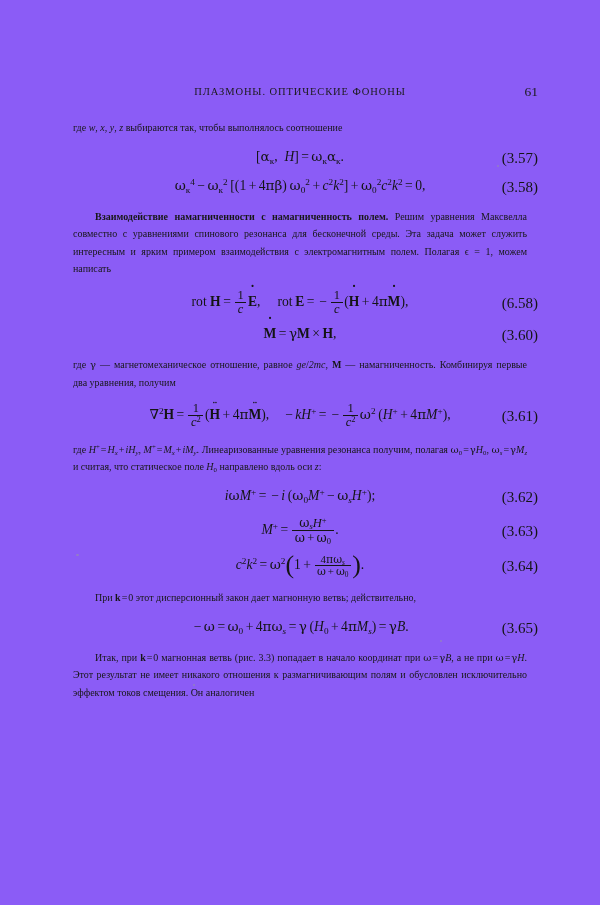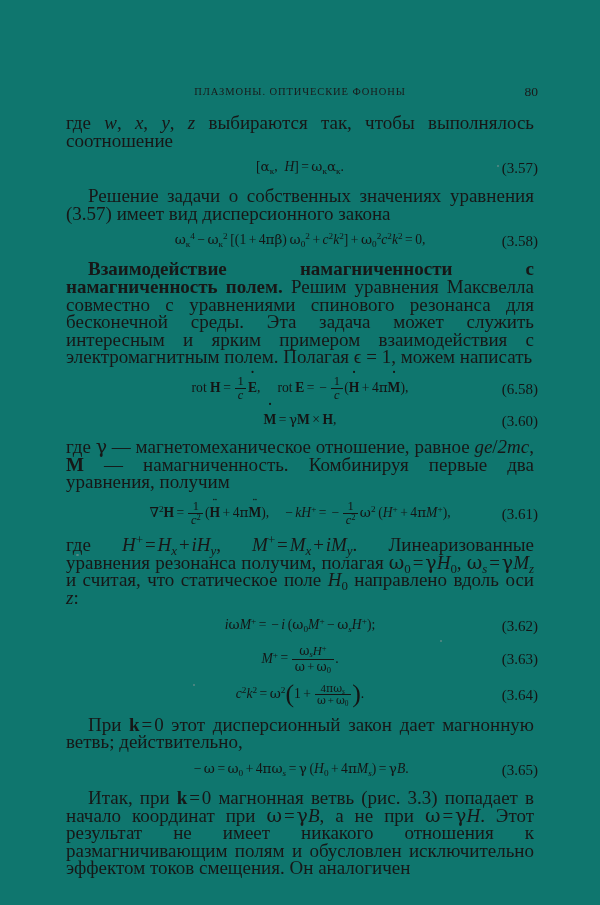--- a/index.html
+++ b/index.html
@@ -13,21 +13,21 @@
     font-family: "Liberation Serif", "DejaVu Serif", serif;
     color: #111111;
     position: relative;
     overflow: hidden;
   }
   .page {
     position: absolute;
     left: 0; top: 0;
     width: 600px;
     height: 905px;
-    background: #0f766e;
+    background: #8b5cf6;
   }
   .content {
     position: absolute;
     left: 62px;
     top: 86px;
     width: 476px;
   }
 
   
   .runhead {
@@ -46,22 +46,22 @@
   .runhead-folio {
     position: absolute;
     right: 0;
     top: -2px;
     font-size: 13.5px;
     color: #1a1a1a;
   }
 
   
   p.tx {
-    margin: 4px;
-    font-size: 19px;
+    margin: 11px;
+    font-size: 10px;
     line-height: 17.6px;
     text-align: justify;
     text-justify: inter-word;
     color: #171717;
     hyphens: manual;
   }
   p.tx.indent { text-indent: 22px; }
   p.tx.tight  { margin-top: 0px; }
 
   b.run-in { font-weight: bold; }
@@ -168,31 +168,30 @@
 </style>
 </head>
 <body>
 
 <div class="page">
 
   <div class="content">
 
     <div class="runhead">
       <div class="runhead-title">ПЛАЗМОНЫ. ОПТИЧЕСКИЕ ФОНОНЫ</div>
-      <div class="runhead-folio">80</div>
+      <div class="runhead-folio">61</div>
     </div>
 
     <p class="tx">где <span class="mi">w</span>, <span class="mi">x</span>, <span class="mi">y</span>, <span class="mi">z</span> выбираются так, чтобы выполнялось соотношение</p>
 
     <div class="eq">
       <span class="body">[<span class="gk">α</span><sub class="mrm">к</sub>,&nbsp; <span class="mi">H</span>]<span class="op">=</span><span class="gk">ω</span><sub class="mrm">к</sub><span class="gk">α</span><sub class="mrm">к</sub>.</span>
       <span class="tag">(3.57)</span>
     </div>
 
-    <p class="tx indent">Решение задачи о собственных значениях уравнения (3.57) имеет вид дисперсионного закона</p>
 
     <div class="eq">
       <span class="body"><span class="gk">ω</span><sub class="mrm">к</sub><sup>4</sup><span class="op">−</span><span class="gk">ω</span><sub class="mrm">к</sub><sup>2</sup> [(1<span class="op">+</span>4<span class="gk">π</span><span class="gk">β</span>) <span class="gk">ω</span><sub>0</sub><sup>2</sup><span class="op">+</span><span class="mi">c</span><sup>2</sup><span class="mi">k</span><sup>2</sup>]<span class="op">+</span><span class="gk">ω</span><sub>0</sub><sup>2</sup><span class="mi">c</span><sup>2</sup><span class="mi">k</span><sup>2</sup><span class="op">=</span>0,</span>
       <span class="tag">(3.58)</span>
     </div>
 
 
     <p class="tx indent"><b class="run-in">Взаимодействие намагниченности с намагниченность полем.</b><span> Решим уравнения Максвелла совместно с уравнениями спинового резонанса для бесконечной среды. Эта задача может служить интересным и ярким примером взаимодействия с электромагнитным полем. Полагая ϵ = 1, можем написать</span></p>
 
     <div class="eq">

